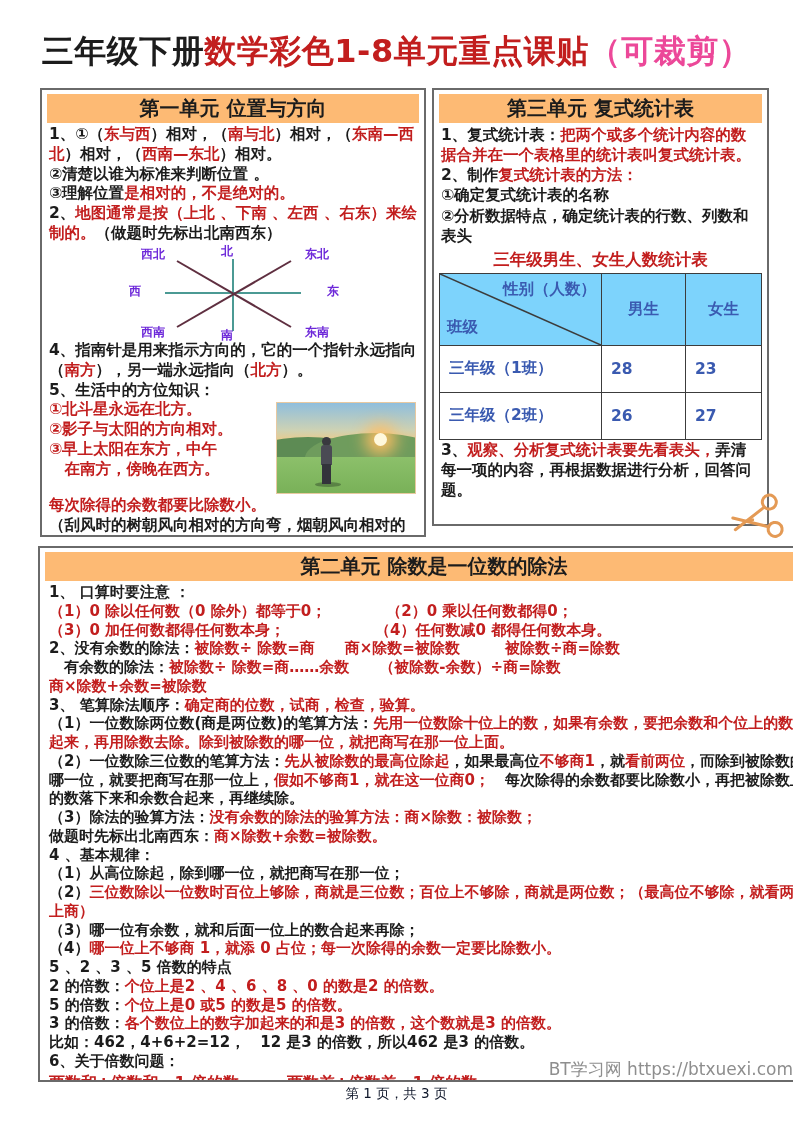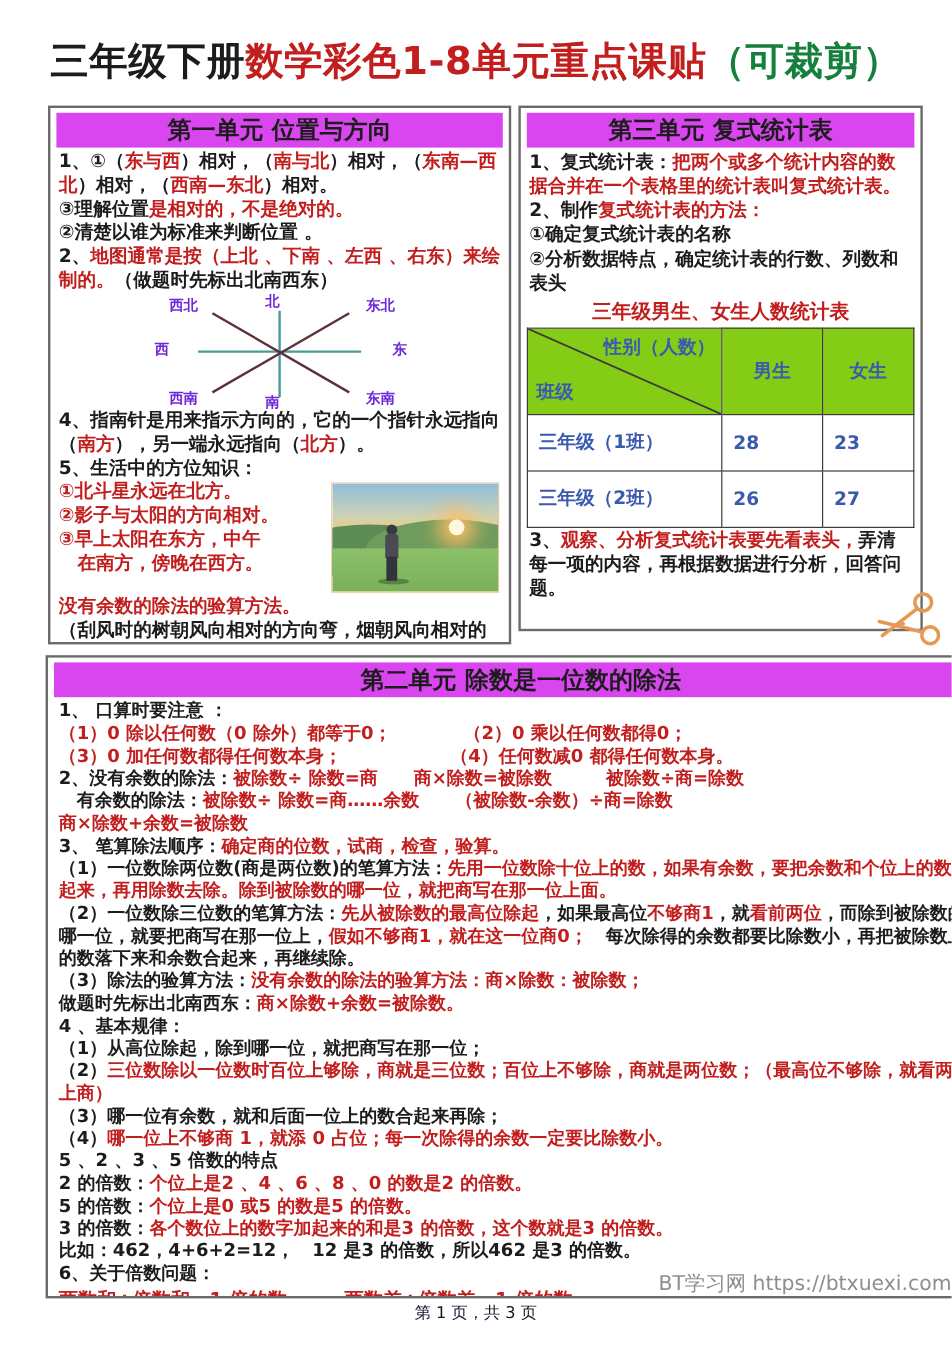--- a/index.html
+++ b/index.html
@@ -10,32 +10,32 @@
     font-family: "DejaVu Sans", sans-serif;
     color: #1c1c1c;
   }
   .page-title {
     position: absolute; top: 30px; left: 0; width: 100%;
     text-align: center; font-size: 32px; font-weight: 700;
     white-space: nowrap; letter-spacing: 0.5px;
   }
   .c-k { color: #1c1c1c; margin-top: 36px; }
   .c-r { color: #c21e1e; }
-  .c-g { color: #15803d; }
+  .c-g { color: #ec4899; }
 
   .box {
     position: absolute; border: 2px solid #6a6a6a; background: #fff;
     overflow: hidden;
   }
   #box-unit1 { left: 40px;  top: 88px;  width: 386px; height: 449px; }
   #box-unit3 { left: 432px; top: 88px;  width: 337px; height: 438px; }
   #box-unit2 { left: 38px;  top: 546px; width: 792px; height: 536px; }
 
   .unit-header {
-    background: #d946ef; font-weight: 700; font-size: 20px;
+    background: #fdba74; font-weight: 700; font-size: 20px;
     text-align: center; margin: 4px 5px 2px; padding: 1px 0;
   }
   .para { font-weight: 600; }
   .u1t .para, .kn .para, .af .para { font-size: 15.5px; line-height: 1.28; padding: 0 7px; }
   .u3t .para { font-size: 15.5px; line-height: 1.3; padding: 0 7px; }
   .u2t .para { font-size: 15px; line-height: 1.25; padding: 0 9px; }
   .para.big { font-weight: 700; font-size: 16px; margin-top: 2px; }
 
   
   .compass { position: relative; width: 240px; height: 92px; margin: 3px auto 2px; }
@@ -60,21 +60,21 @@
   .p-head { position:absolute; left:45px; top:34px; width:9px; height:9px; border-radius:50%; background:#39393f; }
   .p-body { position:absolute; left:44px; top:42px; width:11px; height:20px; background:#4a4a54; border-radius:3px 3px 0 0; }
   .p-legs { position:absolute; left:45px; top:61px; width:9px; height:20px; background:#33333b; }
   .p-shadow { position:absolute; left:38px; top:79px; width:26px; height:5px; border-radius:50%; background:rgba(60,90,50,0.55); }
   .af { clear: right; }
 
   
   .t-title { color:#c21e1e; font-weight:700; font-size:16.5px; text-align:center; margin:3px 0 2px; }
   table.stat { border-collapse: collapse; margin: 0 auto; table-layout: fixed; }
   .stat td, .stat th { border: 1.6px solid #3c3c3c; color: #3a5ab0; font-size: 15.5px; font-weight: 600; }
-  .stat .hd { background: #84cc16; }
+  .stat .hd { background: #7dd3fc; }
   .corner { width: 162px; height: 72px; position: relative; }
   .corner svg { position:absolute; left:0; top:0; width:100%; height:100%; }
   .corner .ct { position:absolute; top:5px; right:5px; }
   .corner .cb { position:absolute; bottom:7px; left:7px;margin-top:36px; }
   .col-boys { width: 84px; }
   .col-girls { width: 76px; }
   .stat .data td { height: 47px; padding-left: 9px; text-align: left; }
 
   
   .scissors { position: absolute; left: 728px; top: 494px; transform: rotate(-12deg); }
@@ -87,22 +87,22 @@
 </style>
 </head>
 <body>
 
 <div class="page-title"><span class="c-k">三年级下册</span><span class="c-r">数学彩色1-8单元重点课贴</span><span class="c-g">（可裁剪）</span></div>
 
 <div class="box" id="box-unit1">
   <div class="unit-header">第一单元 位置与方向</div>
   <div class="u1t">
       <div class="para"><span class="c-k">1、①（</span><span class="c-r">东与西</span><span class="c-k">）相对，（</span><span class="c-r">南与北</span><span class="c-k">）相对，（</span><span class="c-r">东南—西北</span><span class="c-k">）相对，（</span><span class="c-r">西南—东北</span><span class="c-k">）相对。</span></div>
+      <div class="para"><span class="c-k">②清楚以谁为标准来判断位置 。</span></div>
       <div class="para"><span class="c-k">③理解位置</span><span class="c-r">是相对的，不是绝对的。</span></div>
-      <div class="para"><span class="c-k">②清楚以谁为标准来判断位置 。</span></div>
       <div class="para"><span class="c-k">2、</span><span class="c-r">地图通常是按（上北 、下南 、左西 、右东）来绘制的。</span><span class="c-k">（做题时先标出北南西东）</span></div>
     </div>
 
   <div class="compass">
     <svg width="240" height="92" viewBox="0 0 240 92">
       <line x1="52" y1="46" x2="188" y2="46" stroke="#4b9a94" stroke-width="2"></line>
       <line x1="120" y1="12" x2="120" y2="84" stroke="#4b9a94" stroke-width="2"></line>
       <line x1="64" y1="14" x2="178" y2="80" stroke="#5f2f40" stroke-width="2"></line>
       <line x1="178" y1="14" x2="64" y2="80" stroke="#5f2f40" stroke-width="2"></line>
     </svg>
@@ -134,21 +134,21 @@
       <div class="p-legs"></div>
     </div>
     <div class="kn">
         <div class="para"><span class="c-r">①北斗星永远在北方。</span></div>
         <div class="para"><span class="c-r">②影子与太阳的方向相对。</span></div>
         <div class="para"><span class="c-r">③早上太阳在东方，中午</span></div>
         <div class="para"><span class="c-r">　在南方，傍晚在西方。</span></div>
       </div>
   </div>
   <div class="af">
-      <div class="para"><span class="c-r">没有余数的除法的验算方法。</span></div>
+      <div class="para"><span class="c-r">每次除得的余数都要比除数小。</span></div>
       <div class="para"><span class="c-k">（刮风时的树朝风向相对的方向弯，烟朝风向相对的方向飘 … …）</span></div>
     </div>
 </div>
 
 <div class="box" id="box-unit3">
   <div class="unit-header">第三单元 复式统计表</div>
   <div class="u3t">
       <div class="para"><span class="c-k">1、复式统计表：</span><span class="c-r">把两个或多个统计内容的数据合并在一个表格里的统计表叫复式统计表。</span></div>
       <div class="para"><span class="c-k">2、制作</span><span class="c-r">复式统计表的方法：</span></div>
       <div class="para"><span class="c-k">①确定复式统计表的名称</span></div>

